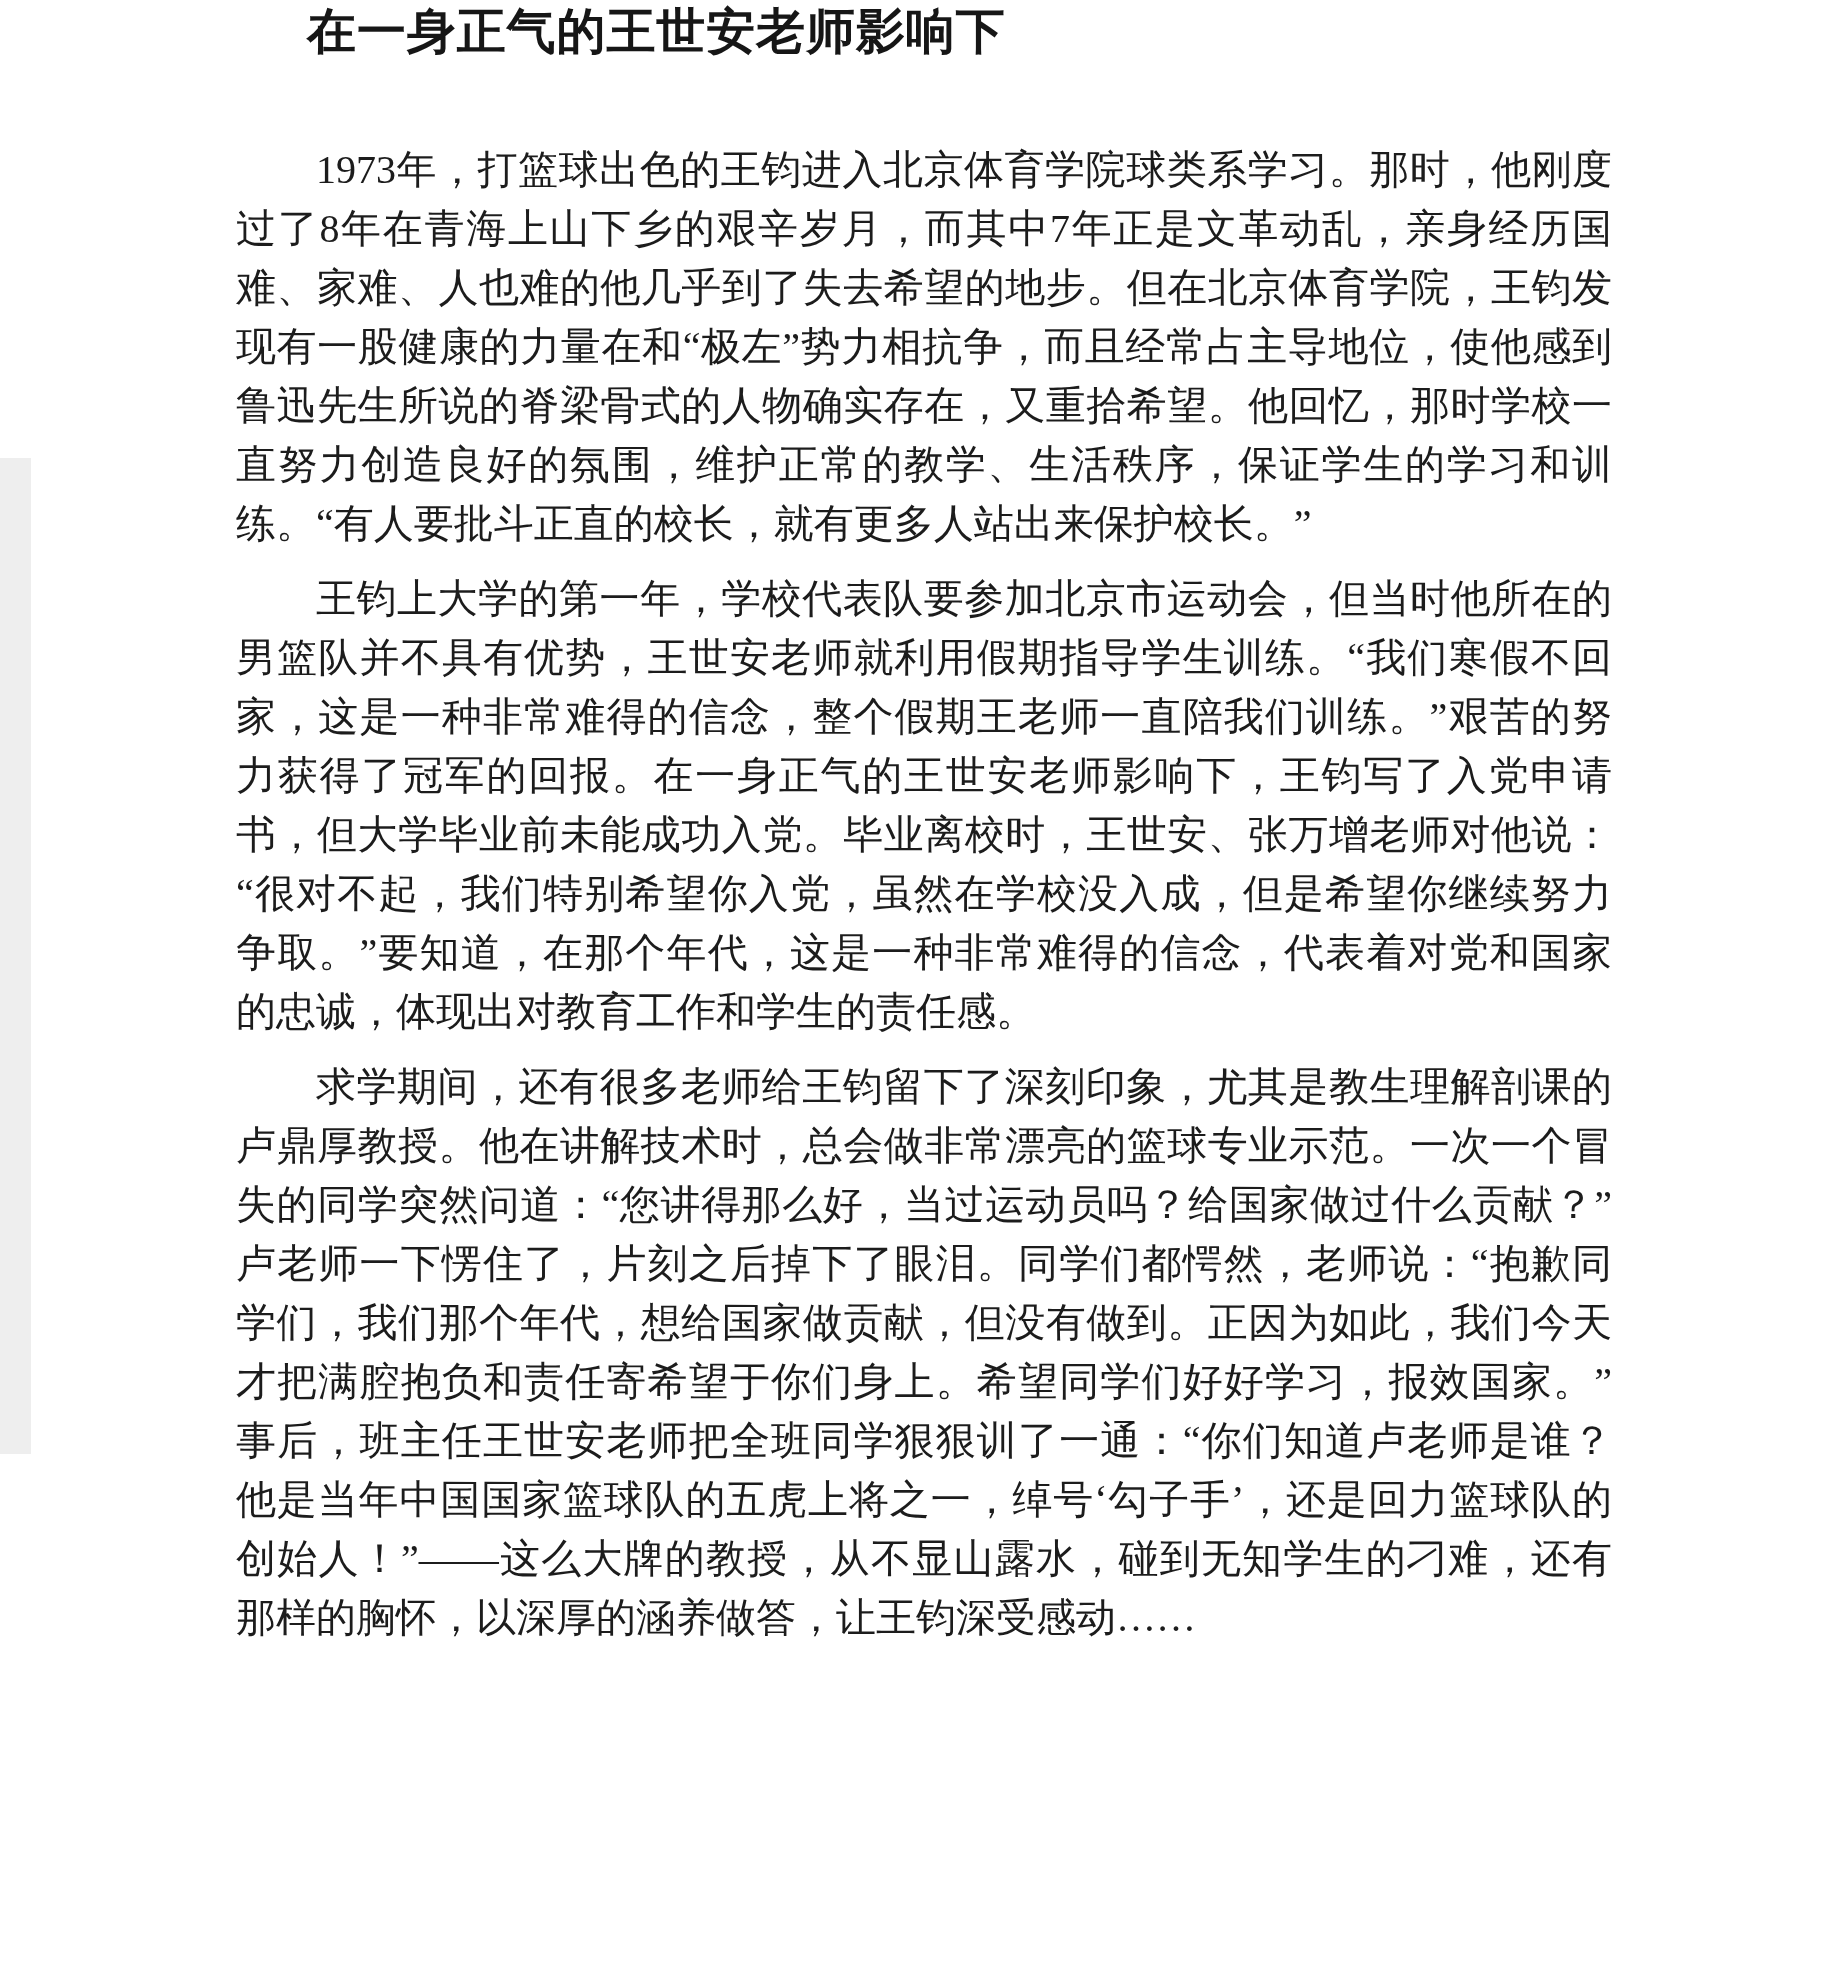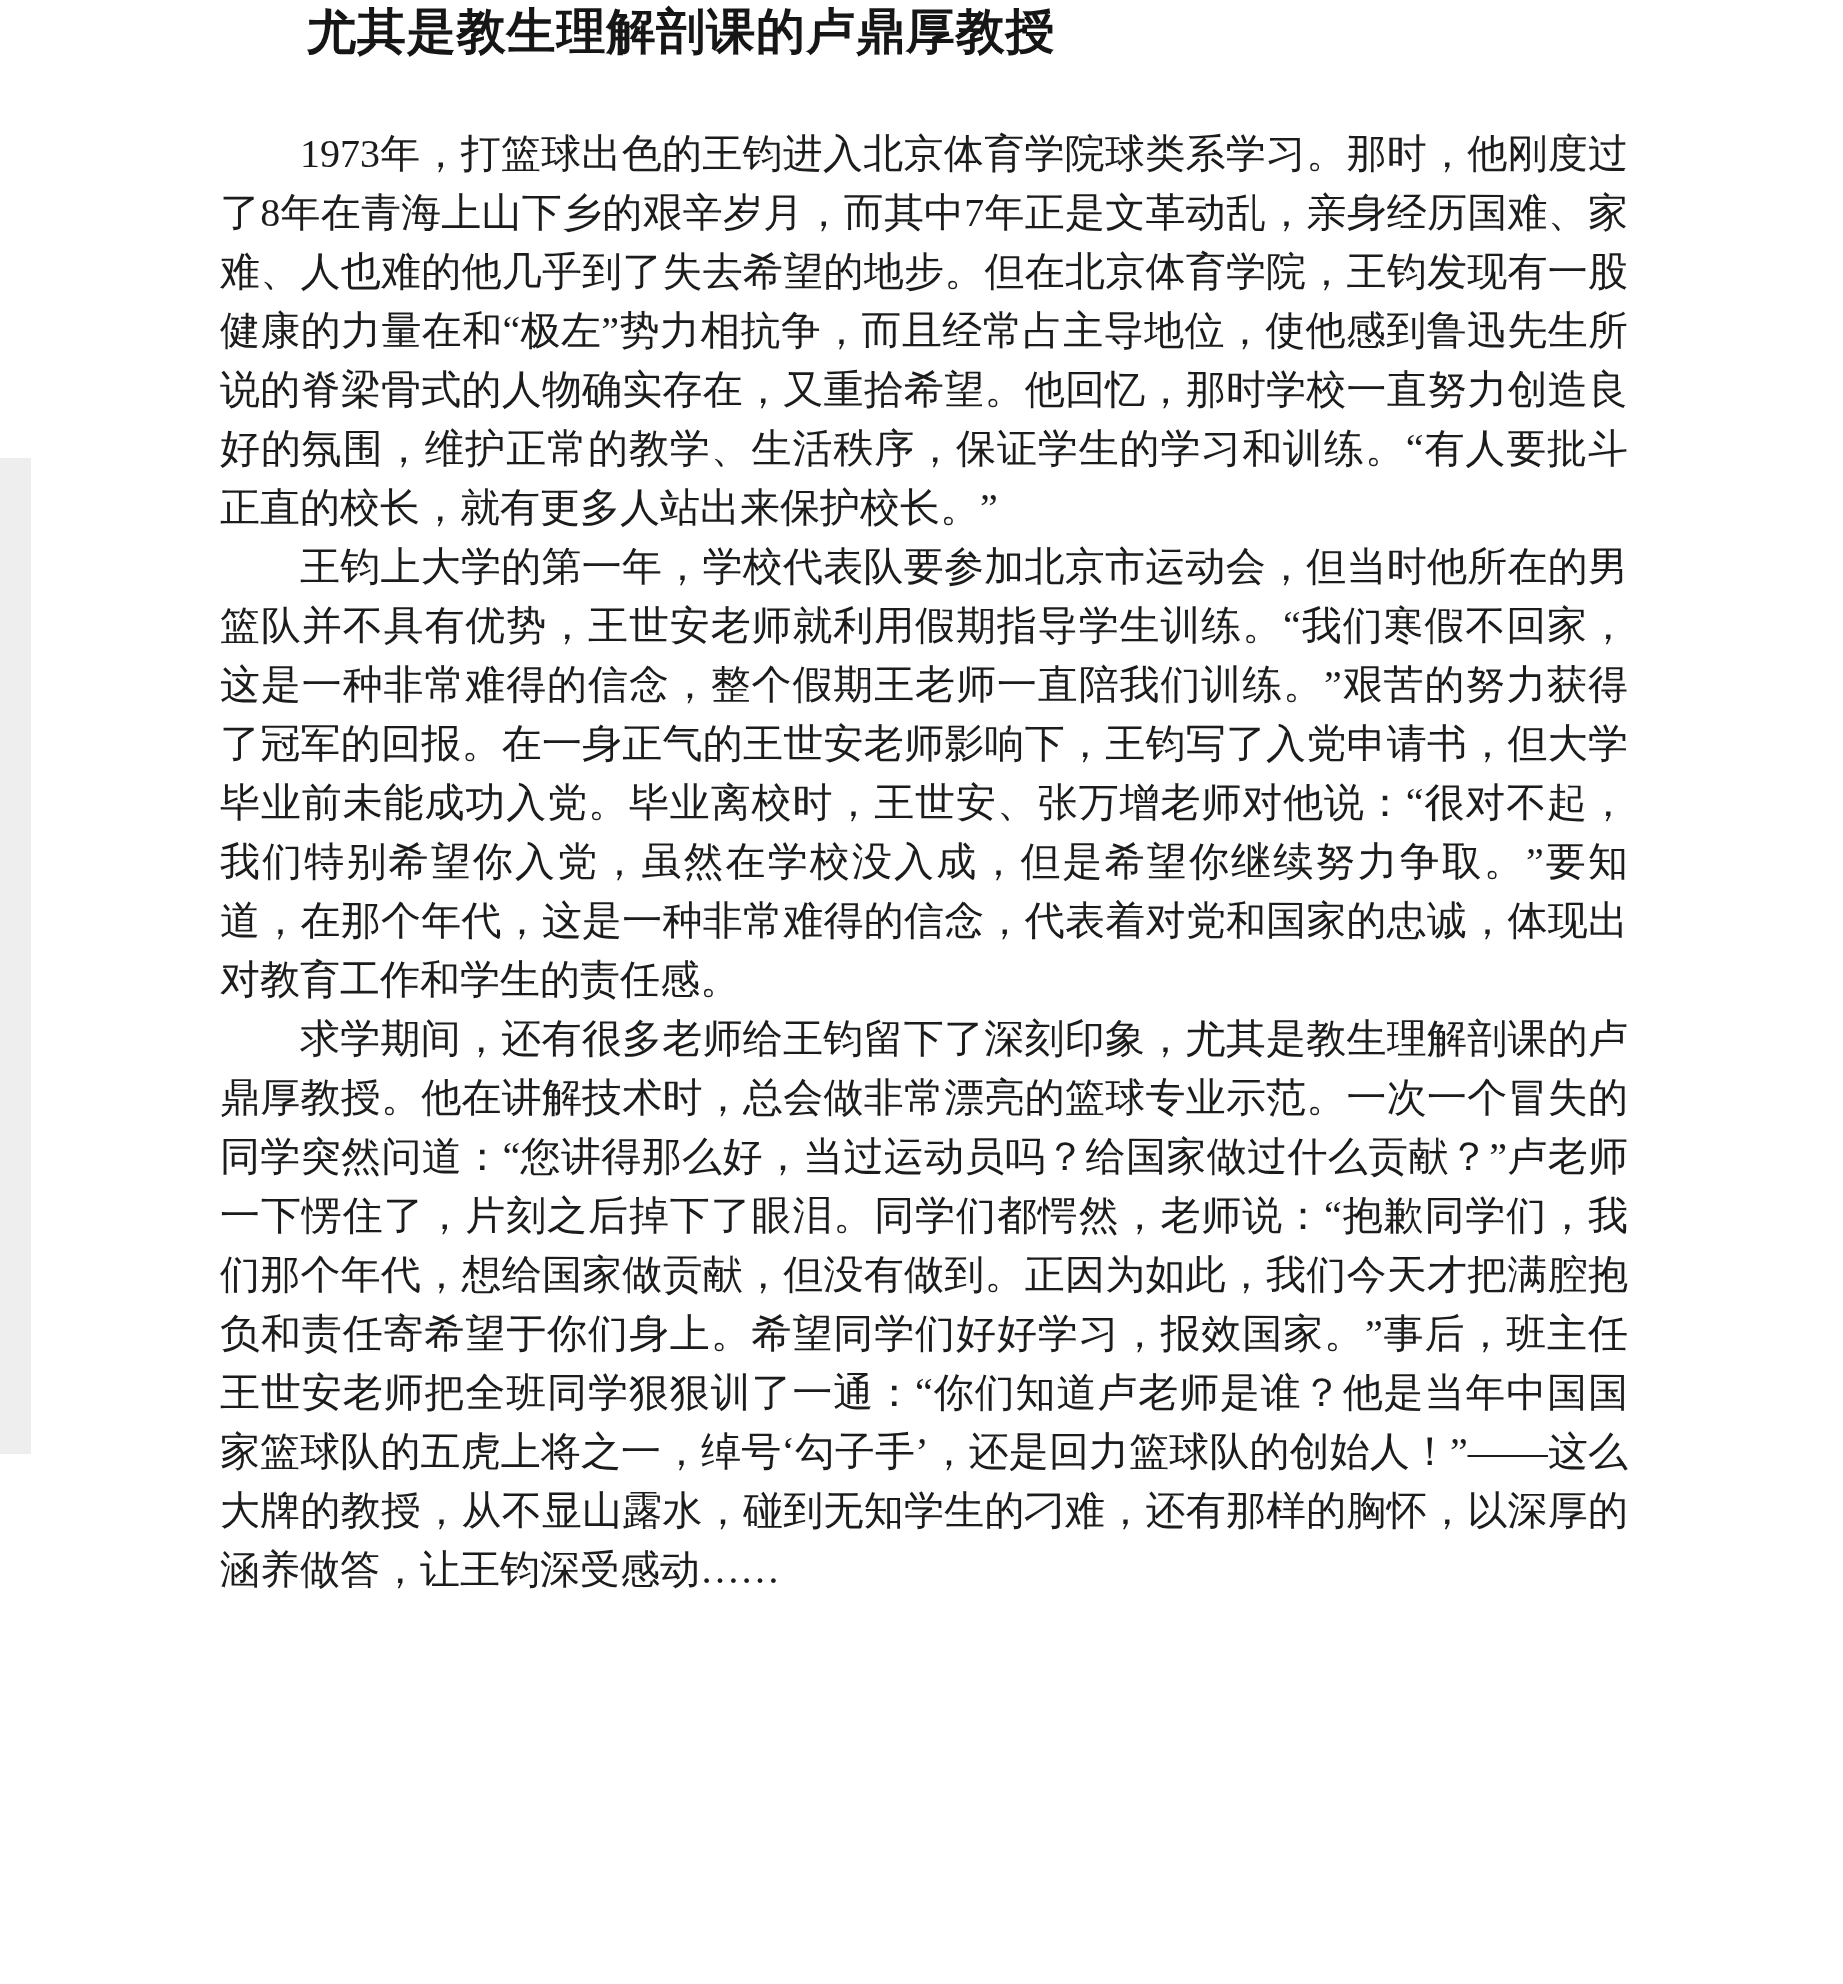--- a/index.html
+++ b/index.html
@@ -41,33 +41,33 @@
     position: absolute;
     left: 220px;
     top: 124px;
     width: 1408px;
     font-size: 40px;
     line-height: 59px;
     text-align: justify;
     text-justify: inter-ideograph;
   }
   .article p {
-    margin: 0;
+    margin: 16px;
     padding: 0;
     text-indent: 2em;
   }
 </style>
 </head>
 <body>
 
 <div class="page">
 
   <div class="left-strip"></div>
 
-  <h1 class="article-title">尤其是教生理解剖课的卢鼎厚教授</h1>
+  <h1 class="article-title">在一身正气的王世安老师影响下</h1>
 
   <div class="article">
     <p>1973年，打篮球出色的王钧进入北京体育学院球类系学习。那时，他刚度过了8年在青海上山下乡的艰辛岁月，而其中7年正是文革动乱，亲身经历国难、家难、人也难的他几乎到了失去希望的地步。但在北京体育学院，王钧发现有一股健康的力量在和“极左”势力相抗争，而且经常占主导地位，使他感到鲁迅先生所说的脊梁骨式的人物确实存在，又重拾希望。他回忆，那时学校一直努力创造良好的氛围，维护正常的教学、生活秩序，保证学生的学习和训练。“有人要批斗正直的校长，就有更多人站出来保护校长。”</p>
     <p>王钧上大学的第一年，学校代表队要参加北京市运动会，但当时他所在的男篮队并不具有优势，王世安老师就利用假期指导学生训练。“我们寒假不回家，这是一种非常难得的信念，整个假期王老师一直陪我们训练。”艰苦的努力获得了冠军的回报。在一身正气的王世安老师影响下，王钧写了入党申请书，但大学毕业前未能成功入党。毕业离校时，王世安、张万增老师对他说：“很对不起，我们特别希望你入党，虽然在学校没入成，但是希望你继续努力争取。”要知道，在那个年代，这是一种非常难得的信念，代表着对党和国家的忠诚，体现出对教育工作和学生的责任感。</p>
     <p>求学期间，还有很多老师给王钧留下了深刻印象，尤其是教生理解剖课的卢鼎厚教授。他在讲解技术时，总会做非常漂亮的篮球专业示范。一次一个冒失的同学突然问道：“您讲得那么好，当过运动员吗？给国家做过什么贡献？”卢老师一下愣住了，片刻之后掉下了眼泪。同学们都愕然，老师说：“抱歉同学们，我们那个年代，想给国家做贡献，但没有做到。正因为如此，我们今天才把满腔抱负和责任寄希望于你们身上。希望同学们好好学习，报效国家。”事后，班主任王世安老师把全班同学狠狠训了一通：“你们知道卢老师是谁？他是当年中国国家篮球队的五虎上将之一，绰号‘勾子手’，还是回力篮球队的创始人！”——这么大牌的教授，从不显山露水，碰到无知学生的刁难，还有那样的胸怀，以深厚的涵养做答，让王钧深受感动……</p>
   </div>
 
 </div>
 
 

